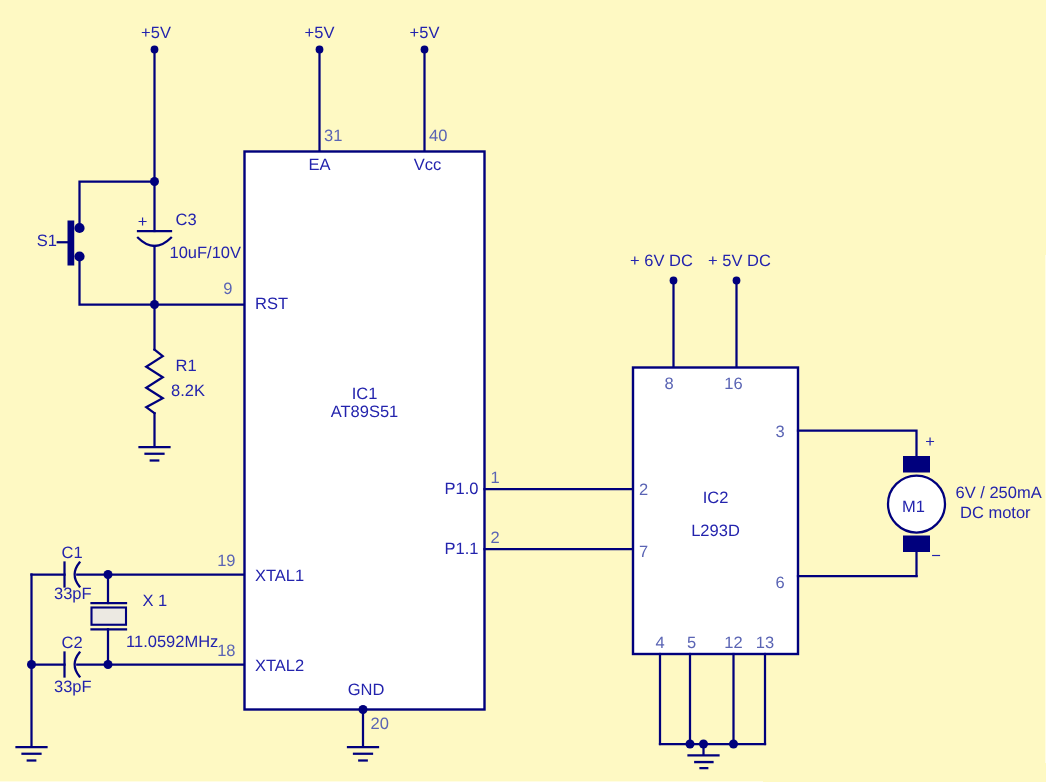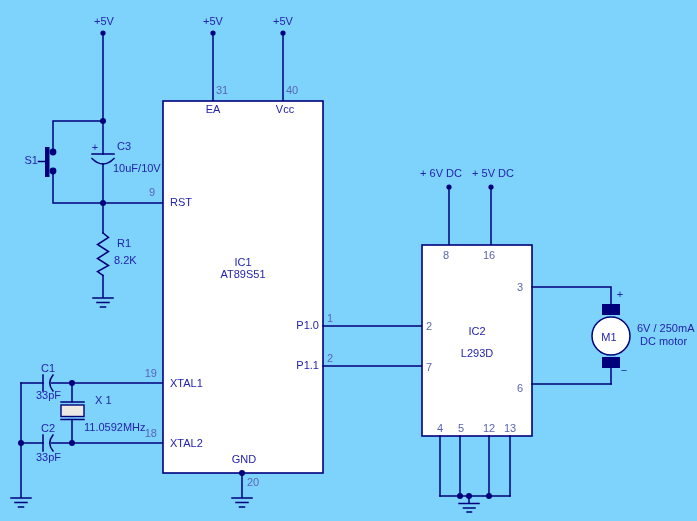--- a/index.html
+++ b/index.html
@@ -1,16 +1,16 @@
 <!DOCTYPE html>
 <html><head>
 <meta charset="utf-8">
 <style>
   html,body { margin:0; padding:0; background:#ffffff; }
-  .stage { position:relative; width:697px; height:521px; background:#7dd3fc; overflow:hidden; }
+  .stage { position:relative; width:697px; height:521px; background:#fef9c3; overflow:hidden; }
   svg { display:block; }
   .w    { stroke:#00007d; stroke-width:1.5; fill:none; stroke-linecap:square; }
   .box  { stroke:#00007d; stroke-width:1.6; fill:#ffffff; }
   .dot  { fill:#00007d; stroke:none; }
   .blk  { fill:#00007d; stroke:none; }
   .xtal { fill:#ece9e2; stroke:#00007d; stroke-width:1.4; }
   text  { font-family:"Liberation Sans", sans-serif; font-size:11px; }
   .lbl  { fill:#2323ad; }
   .pin  { fill:#5a64b4; }
   .mid  { text-anchor:middle; }

